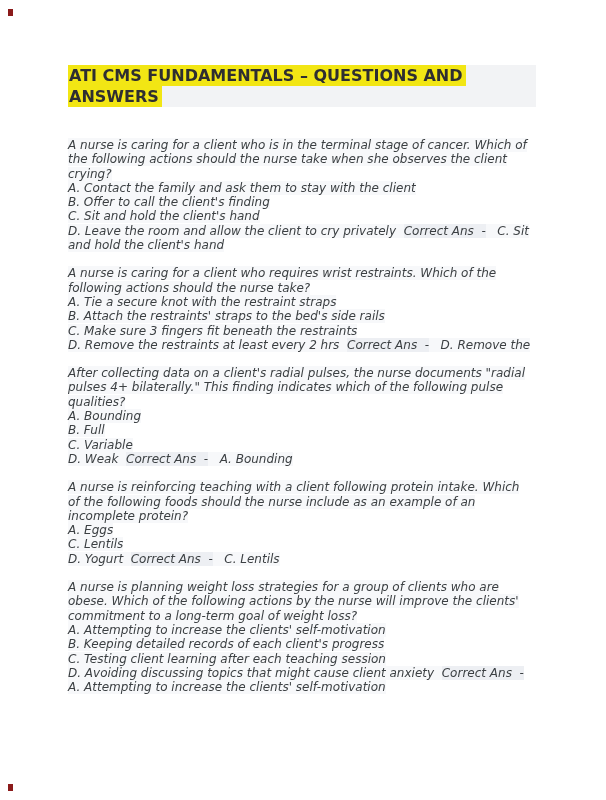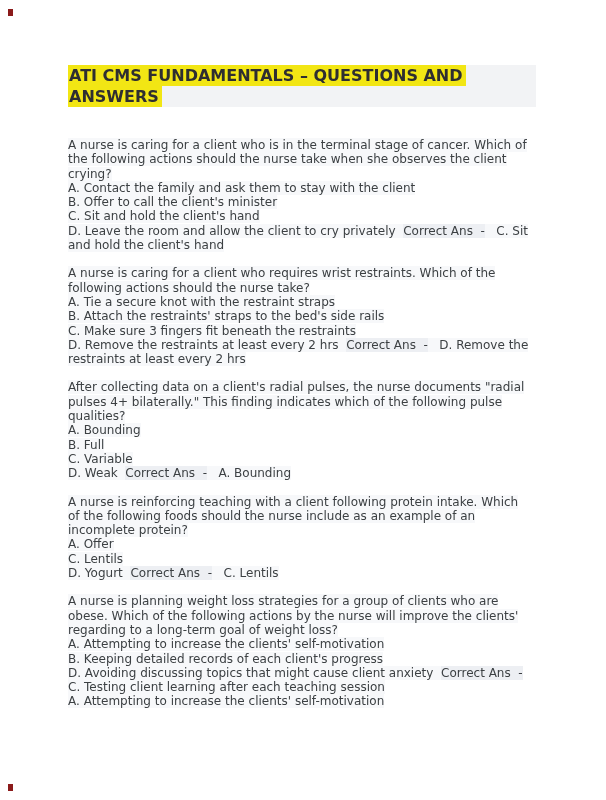--- a/index.html
+++ b/index.html
@@ -40,21 +40,21 @@
     background: var(--title-highlight);
     padding: 1px 3px 1px 1px;
   }
   .q { margin-bottom: 14px; }
   .line {
     font-size: 12px;
     line-height: 14.3px;
     color: var(--body-text);
     white-space: pre;
   }
-  .tint { background: var(--line-tint); }
+  .tint { background: var(--line-tint); font-style: italic; }
   .ans { background: var(--ans-highlight); margin-top: 15px; }
   .corner {
     position: absolute;
     width: 5px;
     height: 7px;
     background: var(--corner-mark);
   }
   .corner.tl { left: 8px;   top: 9px; }
   .corner.tr { left: 593px; top: 9px; }
   .corner.bl { left: 8px;   top: 784px; }
@@ -76,57 +76,56 @@
       <div><span class="yhl">ATI CMS FUNDAMENTALS – QUESTIONS AND</span></div>
       <div><span class="yhl">ANSWERS</span></div>
     </div>
 
     <div>
         <div class="q">
           <div class="line"><span class="tint"><span>A nurse is caring for a client who is in the terminal stage of cancer. Which of</span></span></div>
           <div class="line"><span class="tint"><span>the following actions should the nurse take when she observes the client</span></span></div>
           <div class="line"><span class="tint"><span>crying?</span></span></div>
           <div class="line"><span class="tint"><span>A. Contact the family and ask them to stay with the client</span></span></div>
-          <div class="line"><span class="tint"><span>B. Offer to call the client's minister</span></span></div>
+          <div class="line"><span class="tint"><span>B. Offer to call the client's finding</span></span></div>
           <div class="line"><span class="tint"><span>C. Sit and hold the client's hand</span></span></div>
           <div class="line"><span class="tint"><span>D. Leave the room and allow the client to cry privately  </span><span class="ans">Correct Ans  -</span><span>   C. Sit</span></span></div>
           <div class="line"><span class="tint"><span>and hold the client's hand</span></span></div>
         </div>
         <div class="q">
           <div class="line"><span class="tint"><span>A nurse is caring for a client who requires wrist restraints. Which of the</span></span></div>
           <div class="line"><span class="tint"><span>following actions should the nurse take?</span></span></div>
           <div class="line"><span class="tint"><span>A. Tie a secure knot with the restraint straps</span></span></div>
           <div class="line"><span class="tint"><span>B. Attach the restraints' straps to the bed's side rails</span></span></div>
           <div class="line"><span class="tint"><span>C. Make sure 3 fingers fit beneath the restraints</span></span></div>
           <div class="line"><span class="tint"><span>D. Remove the restraints at least every 2 hrs  </span><span class="ans">Correct Ans  -</span><span>   D. Remove the</span></span></div>
-          <div class="line"><span class="tint"><span>restraints at least every 2 hrs</span></span></div>
         </div>
         <div class="q">
           <div class="line"><span class="tint"><span>After collecting data on a client's radial pulses, the nurse documents "radial</span></span></div>
           <div class="line"><span class="tint"><span>pulses 4+ bilaterally." This finding indicates which of the following pulse</span></span></div>
           <div class="line"><span class="tint"><span>qualities?</span></span></div>
           <div class="line"><span class="tint"><span>A. Bounding</span></span></div>
           <div class="line"><span class="tint"><span>B. Full</span></span></div>
           <div class="line"><span class="tint"><span>C. Variable</span></span></div>
           <div class="line"><span class="tint"><span>D. Weak  </span><span class="ans">Correct Ans  -</span><span>   A. Bounding</span></span></div>
         </div>
         <div class="q">
           <div class="line"><span class="tint"><span>A nurse is reinforcing teaching with a client following protein intake. Which</span></span></div>
           <div class="line"><span class="tint"><span>of the following foods should the nurse include as an example of an</span></span></div>
           <div class="line"><span class="tint"><span>incomplete protein?</span></span></div>
-          <div class="line"><span class="tint"><span>A. Offer</span></span></div>
+          <div class="line"><span class="tint"><span>A. Eggs</span></span></div>
           <div class="line"><span class="tint"><span>C. Lentils</span></span></div>
           <div class="line"><span class="tint"><span>D. Yogurt  </span><span class="ans">Correct Ans  -</span><span>   C. Lentils</span></span></div>
         </div>
         <div class="q">
           <div class="line"><span class="tint"><span>A nurse is planning weight loss strategies for a group of clients who are</span></span></div>
           <div class="line"><span class="tint"><span>obese. Which of the following actions by the nurse will improve the clients'</span></span></div>
-          <div class="line"><span class="tint"><span>regarding to a long-term goal of weight loss?</span></span></div>
+          <div class="line"><span class="tint"><span>commitment to a long-term goal of weight loss?</span></span></div>
           <div class="line"><span class="tint"><span>A. Attempting to increase the clients' self-motivation</span></span></div>
           <div class="line"><span class="tint"><span>B. Keeping detailed records of each client's progress</span></span></div>
+          <div class="line"><span class="tint"><span>C. Testing client learning after each teaching session</span></span></div>
           <div class="line"><span class="tint"><span>D. Avoiding discussing topics that might cause client anxiety  </span><span class="ans">Correct Ans  -</span></span></div>
-          <div class="line"><span class="tint"><span>C. Testing client learning after each teaching session</span></span></div>
           <div class="line"><span class="tint"><span>A. Attempting to increase the clients' self-motivation</span></span></div>
         </div>
       </div>
 
   </div>
 </div>
 
 </body></html>

